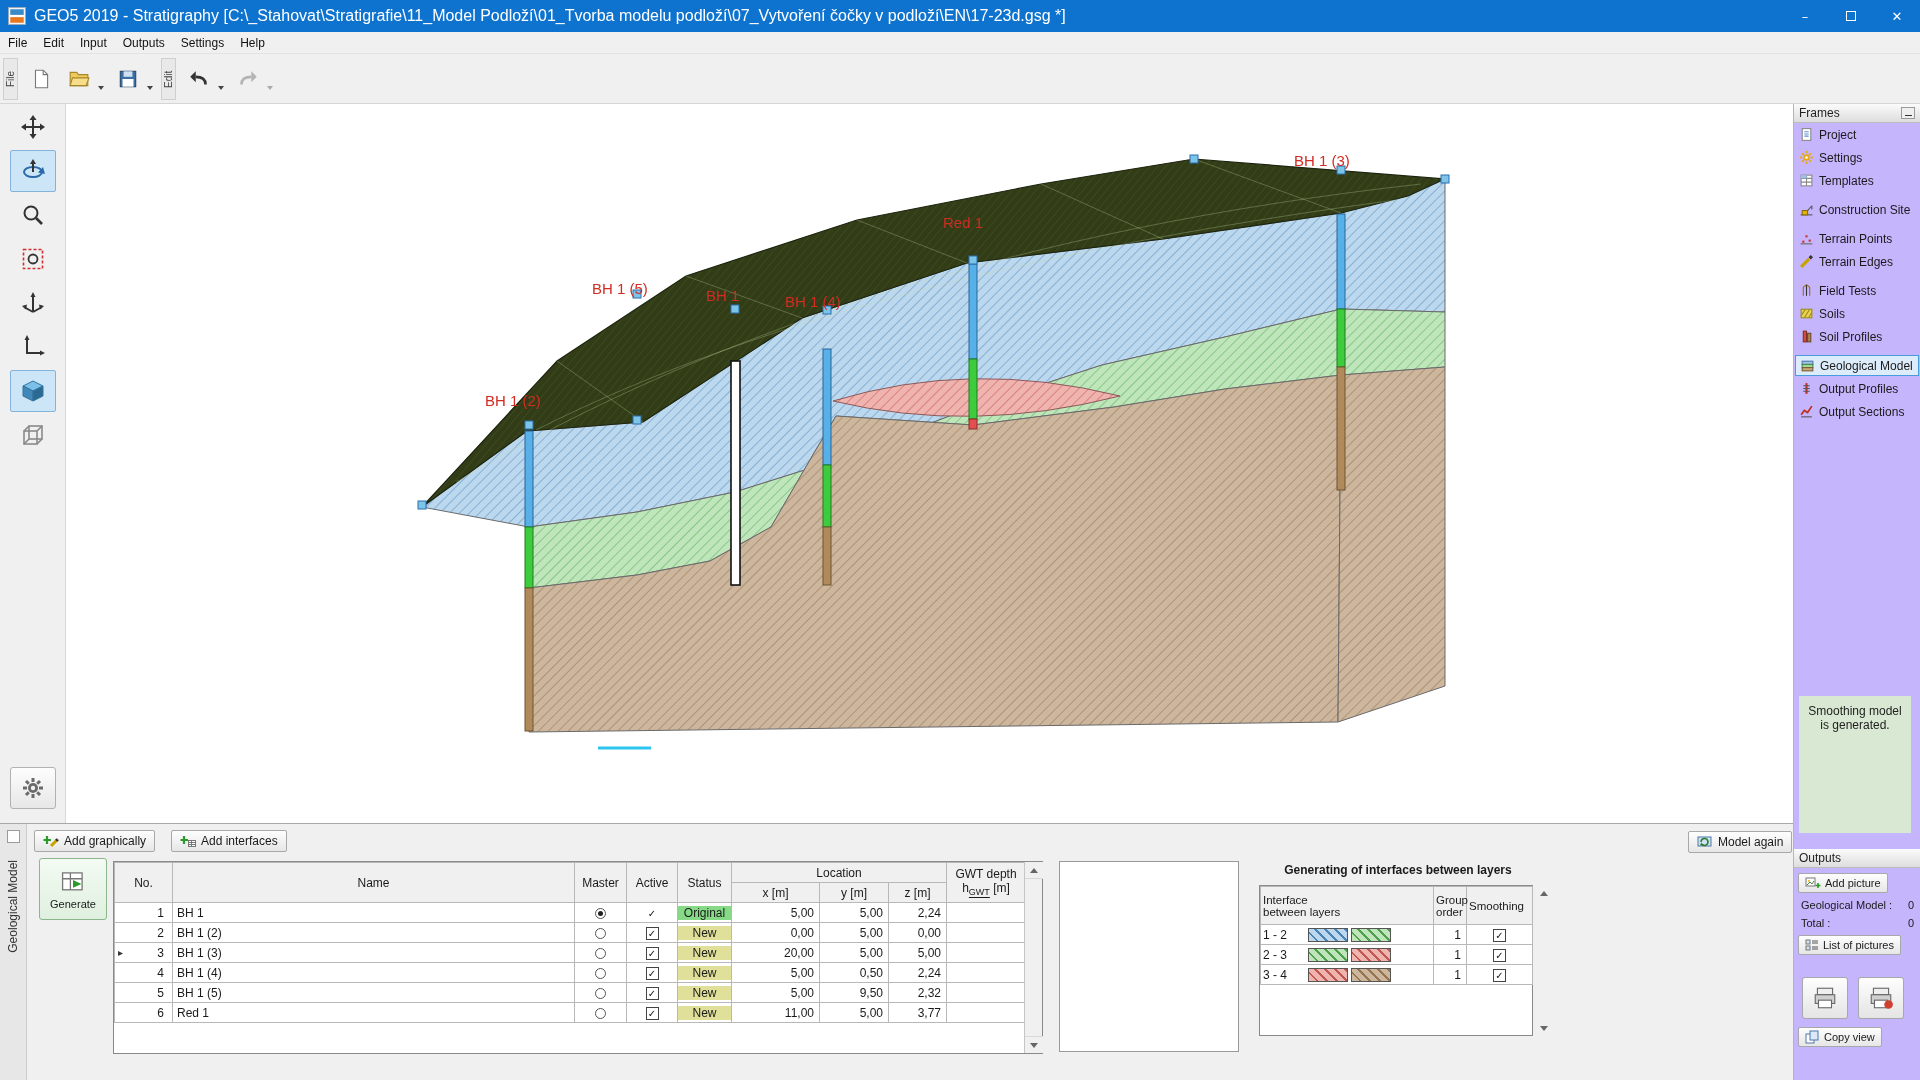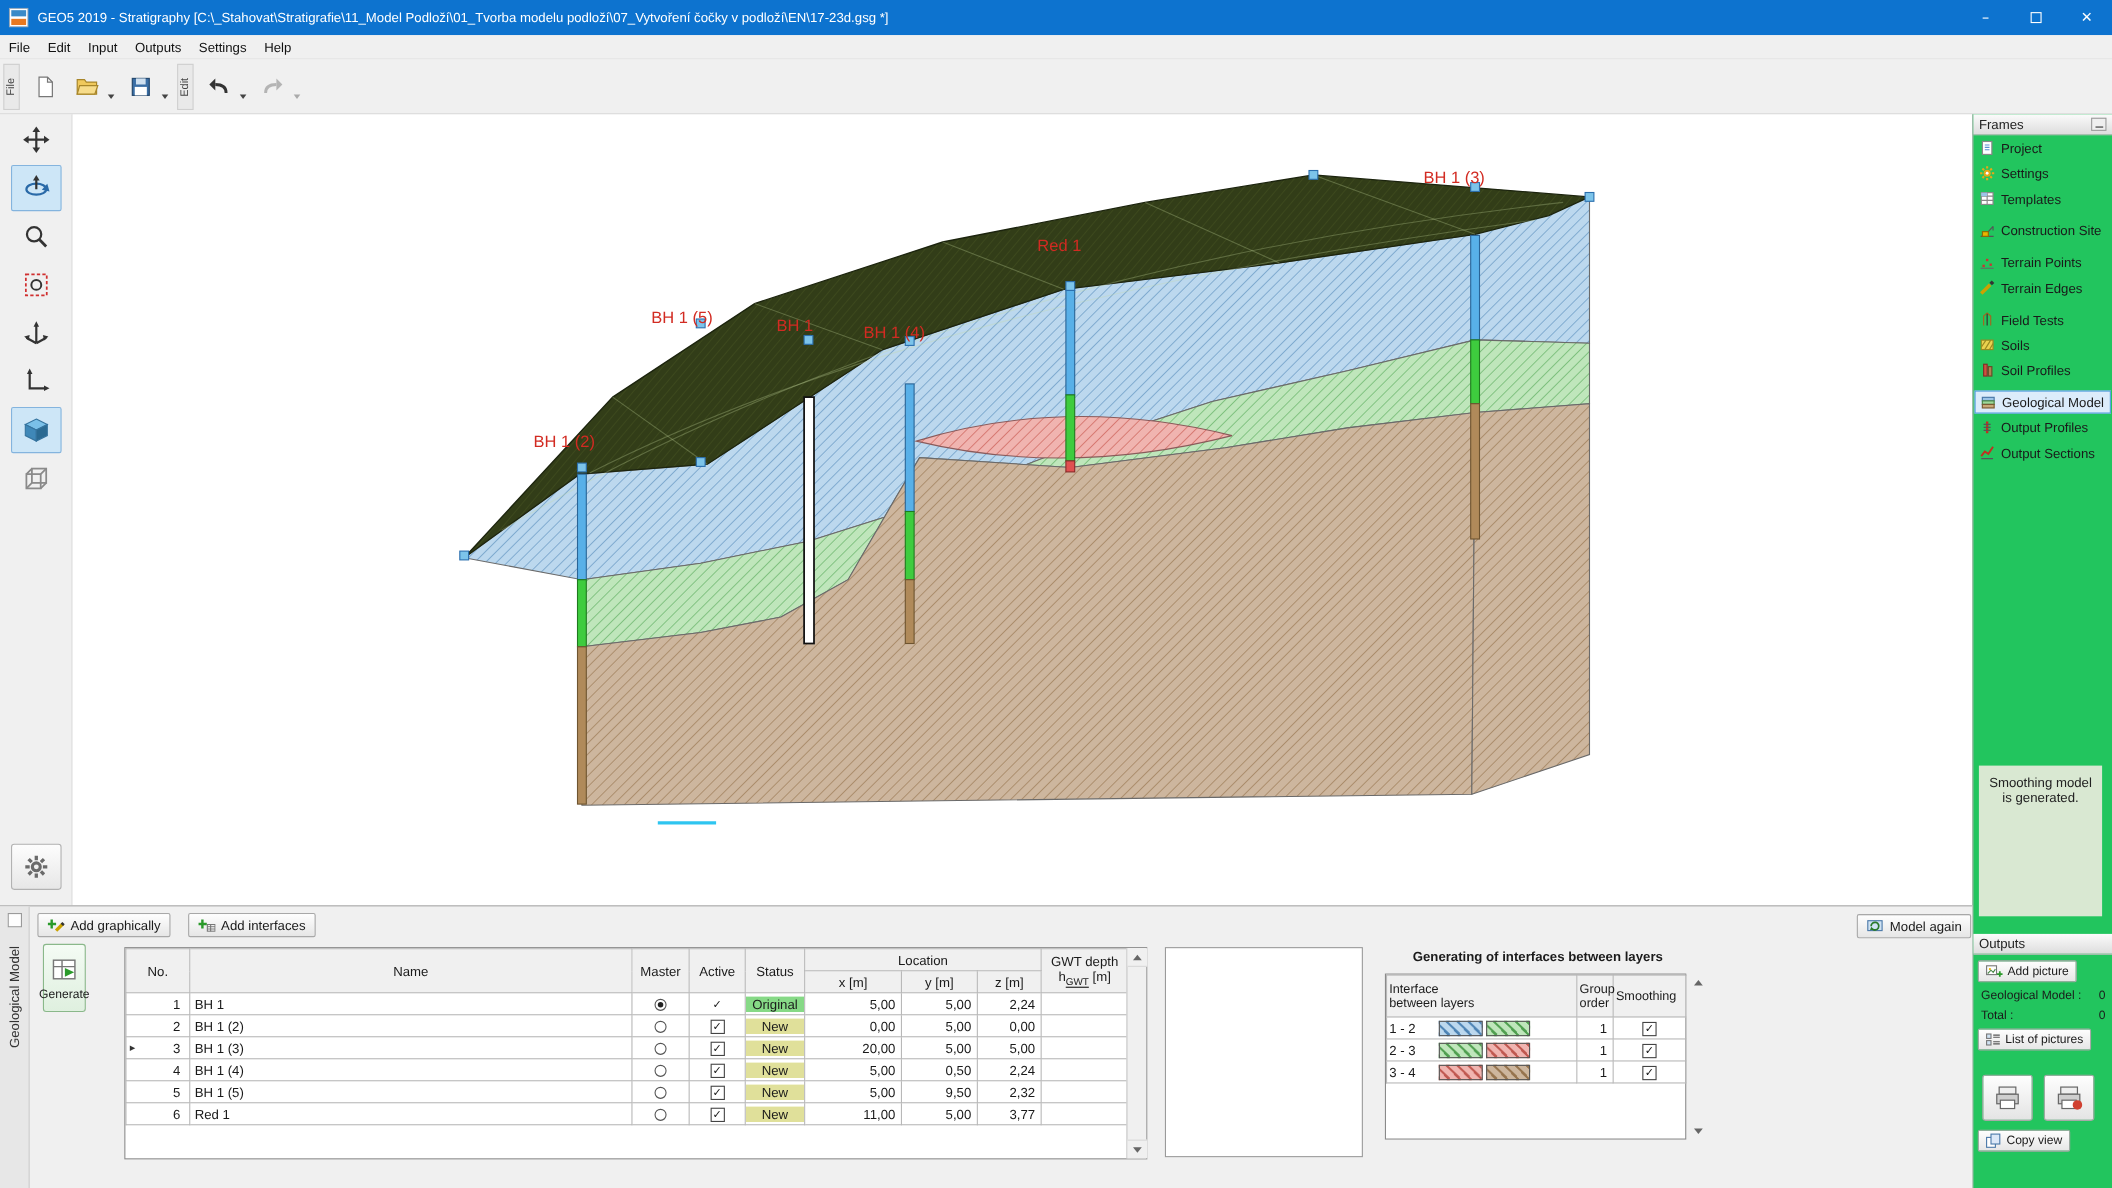--- a/index.html
+++ b/index.html
@@ -2,21 +2,21 @@
 <html><head>
 <meta charset="utf-8">
 <style>
   * { margin:0; padding:0; box-sizing:border-box; }
   html,body { width:1920px; height:1080px; overflow:hidden; }
   body { font-family:"Liberation Sans","DejaVu Sans",sans-serif; font-size:12px; color:#1a1a1a; background:#f0f0f0; position:relative; }
 
   
   .titlebar { position:absolute; left:0; top:0; width:1920px; height:32px; background:#0d73cf; display:flex; align-items:center; color:#fff; }
   .titlebar .appicon { width:18px; height:18px; margin:0 8px; flex:0 0 auto; }
-  .titlebar .ttext { font-size:12px; white-space:nowrap; overflow:hidden; }
+  .titlebar .ttext { font-size:16px; white-space:nowrap; overflow:hidden; }
   .capbtns { margin-left:auto; display:flex; height:32px; }
   .capbtn { width:46px; height:32px; display:flex; align-items:center; justify-content:center; font-family:"DejaVu Sans",sans-serif; font-size:13px; color:#fff; }
   .maxbox { width:10px; height:10px; border:1px solid #fff; display:inline-block; }
 
   
   .menubar { position:absolute; left:0; top:32px; width:1920px; height:22px; background:#f0f0f0; display:flex; align-items:stretch; border-bottom:1px solid #e3e3e3; }
   .menuitem { padding:3px 8px; display:flex; align-items:center; color:#111; }
 
   
   .toolbar { position:absolute; left:0; top:54px; width:1920px; height:50px; background:#f0f0f0; border-bottom:1px solid #d6d6d6; display:flex; align-items:center; }
@@ -29,21 +29,21 @@
   .lefttools { position:absolute; left:0; top:104px; width:66px; height:719px; background:#f0f0f0; border-right:1px solid #d8d8d8; }
   .tool { width:46px; height:42px; margin:2px auto 1px auto; display:flex; align-items:center; justify-content:center; border:1px solid transparent; border-radius:2px; }
   .tool.sel { background:#cde6f7; border-color:#84b4de; }
   .gearbtn { position:absolute; left:10px; bottom:14px; width:46px; height:42px; border:1px solid #b2b2b2; border-radius:3px; background:linear-gradient(#fdfdfd,#e7e7e7); display:flex; align-items:center; justify-content:center; }
 
   
   .canvas { position:absolute; left:66px; top:104px; width:1727px; height:719px; background:#fff; }
   .scene-label { font-size:15px; fill:#d22b22; }
 
   
-  .rightpanel { position:absolute; left:1793px; top:104px; width:127px; height:976px; background:#22c55e; border-left:1px solid #b5b5b5; }
+  .rightpanel { position:absolute; left:1793px; top:104px; width:127px; height:976px; background:#c4b5fd; border-left:1px solid #b5b5b5; }
   .pheader { height:19px; background:linear-gradient(#fbfbfb,#dddddd); border-bottom:1px solid #bdbdbd; display:flex; align-items:center; padding:0 5px; font-size:12px; color:#222; }
   .pheader .dash { margin-left:auto; width:14px; height:12px; border:1px solid #9a9a9a; background:#efefef; display:flex; align-items:flex-end; justify-content:center; }
   .pheader .dash i { display:block; width:7px; height:0; border-top:1.6px solid #333; margin-bottom:2px; }
   .fitem { height:23px; display:flex; align-items:center; gap:5px; padding-left:5px; cursor:default; }
   .fitem .flabel { font-size:12px; white-space:nowrap; }
   .fitem.selected { border:1px solid #4a9ade; background:#dcecfb; height:21px; margin:1px 1px; padding-left:4px; }
   .fgap { height:6px; }
   .ficon { width:15px; height:15px; flex:0 0 auto; display:inline-flex; }
   .greenbox { position:absolute; left:5px; top:592px; width:112px; height:137px; background:#d9e8d2; padding:8px 6px; text-align:center; font-size:12px; color:#222; }
 
@@ -52,21 +52,21 @@
   .obtn { display:inline-flex; align-items:center; gap:4px; border:1px solid #a8a8a8; background:linear-gradient(#fefefe,#e6e6e6); border-radius:2px; padding:2px 6px; font-size:11px; }
   .orow { display:flex; justify-content:space-between; padding:0 7px; font-size:11px; margin-top:6px; }
   .printbtn { position:absolute; width:46px; height:42px; border:1px solid #a8a8a8; border-radius:3px; background:linear-gradient(#fefefe,#e4e4e4); display:flex; align-items:center; justify-content:center; }
 
   
   .bottompanel { position:absolute; left:0; top:823px; width:1793px; height:257px; background:#f0f0f0; border-top:1px solid #a8a8a8; }
   .sidetab { position:absolute; left:0; top:0; width:27px; height:257px; background:#e7e7e7; border-right:1px solid #cdcdcd; }
   .sidetab .vtext { position:absolute; left:6px; top:36px; writing-mode:vertical-rl; transform:rotate(180deg); font-size:12px; color:#333; }
   .sidetab .mini { position:absolute; left:7px; top:6px; width:13px; height:13px; border:1px solid #9a9a9a; background:#fdfdfd; }
   .bbtn { position:absolute; display:inline-flex; align-items:center; gap:5px; border:1px solid #a8a8a8; background:linear-gradient(#fefefe,#e6e6e6); border-radius:2px; height:22px; padding:0 8px; font-size:12px; }
-  .genbtn { position:absolute; left:39px; top:34px; width:39px; height:62px; border:1px solid #8ab88a; background:linear-gradient(#f4fbf4,#dff0df); border-radius:3px; display:flex; flex-direction:column; align-items:center; justify-content:center; gap:3px; font-size:11px; }
+  .genbtn { position:absolute; left:39px; top:34px; width:68px; height:62px; border:1px solid #8ab88a; background:linear-gradient(#f4fbf4,#dff0df); border-radius:3px; display:flex; flex-direction:column; align-items:center; justify-content:center; gap:3px; font-size:11px; }
 
   
   .bh-wrap { position:absolute; left:113px; top:37px; width:930px; height:193px; background:#fff; border:1px solid #8a8a8a; }
   table { border-collapse:collapse; }
   .bh-table { width:911px; table-layout:fixed; font-size:12px;padding-left:21px; }
   .bh-table th, .bh-table td { border:1px solid #b8b8b8; padding:0 3px; height:20px; overflow:hidden; white-space:nowrap; }
   .bh-table thead th { background:#f0f0f0; font-weight:normal; text-align:center; }
   .bh-table td.num { text-align:right; padding-right:5px; }
   .bh-table td.cname { text-align:left; padding-left:4px; }
   .bh-table td.cc { text-align:center; }

